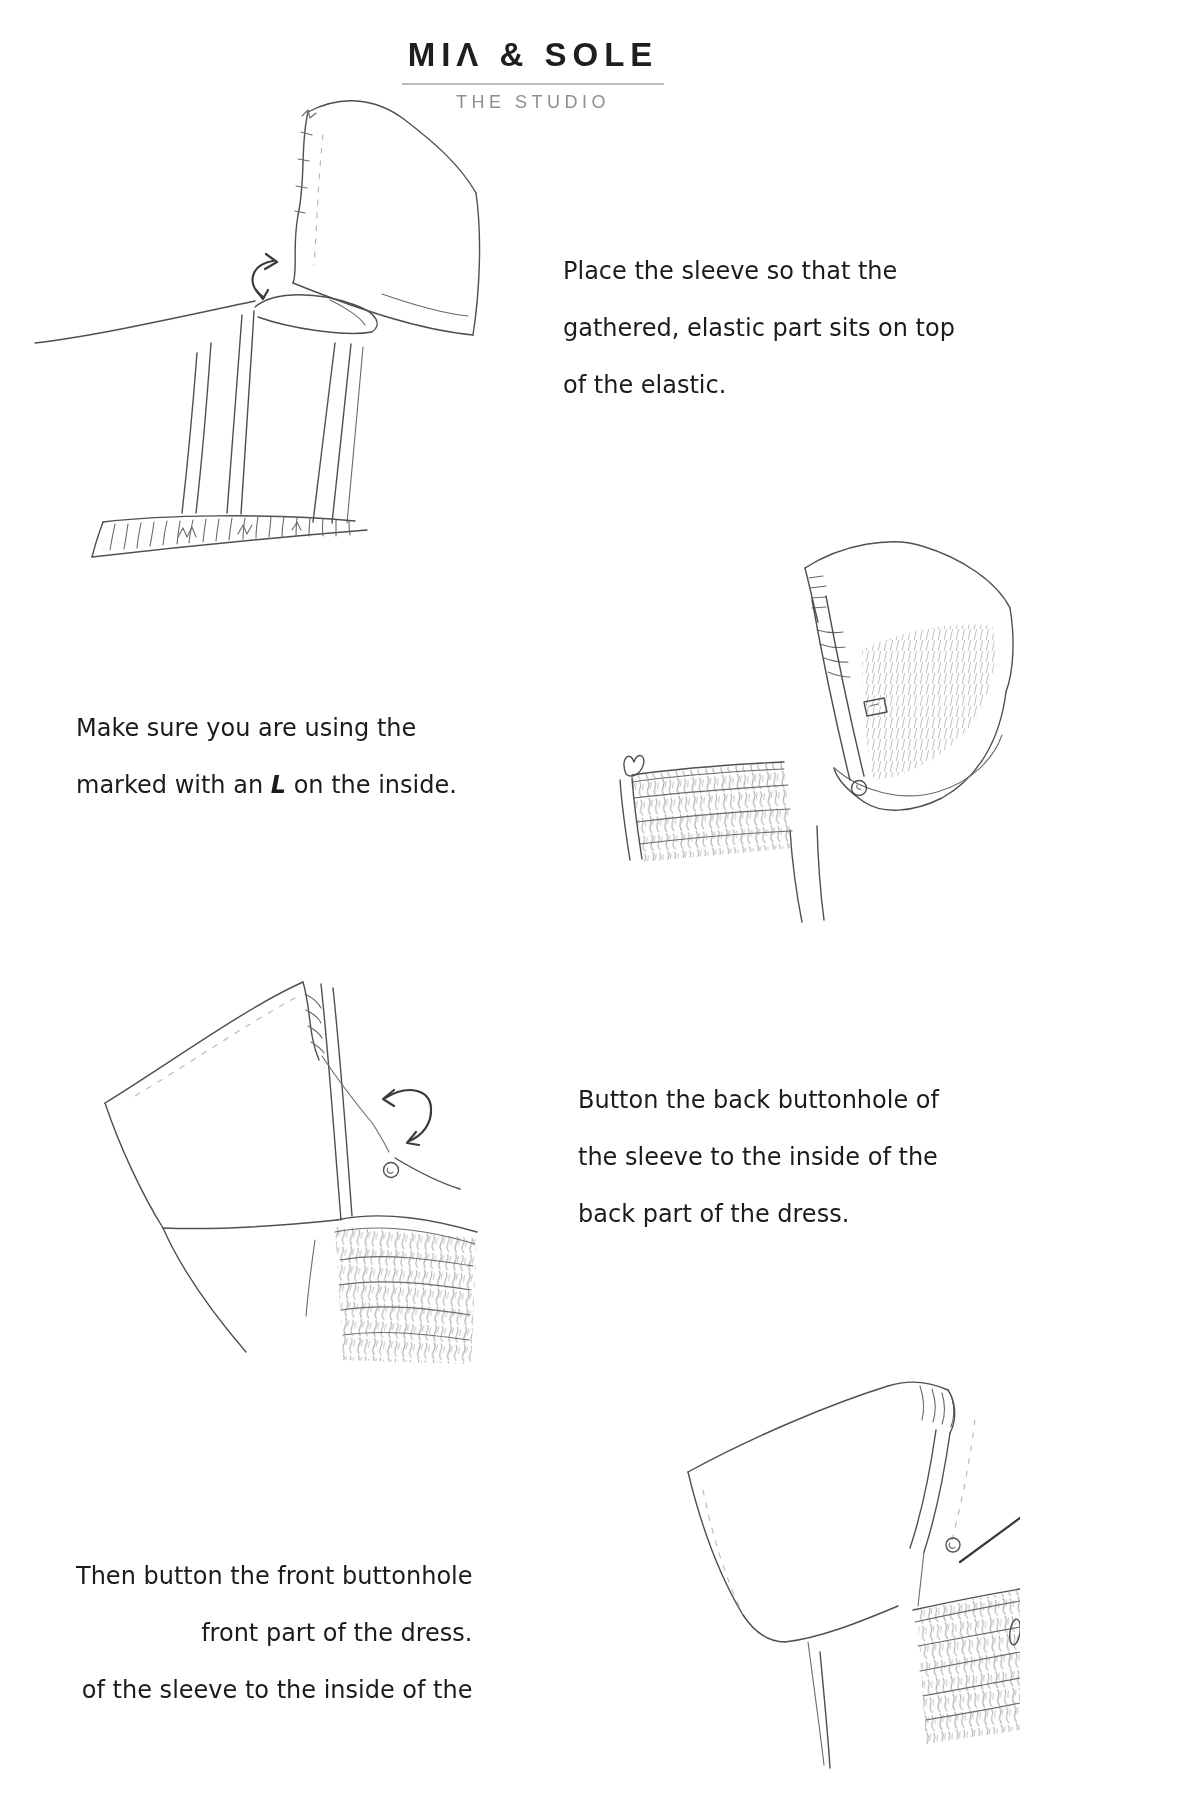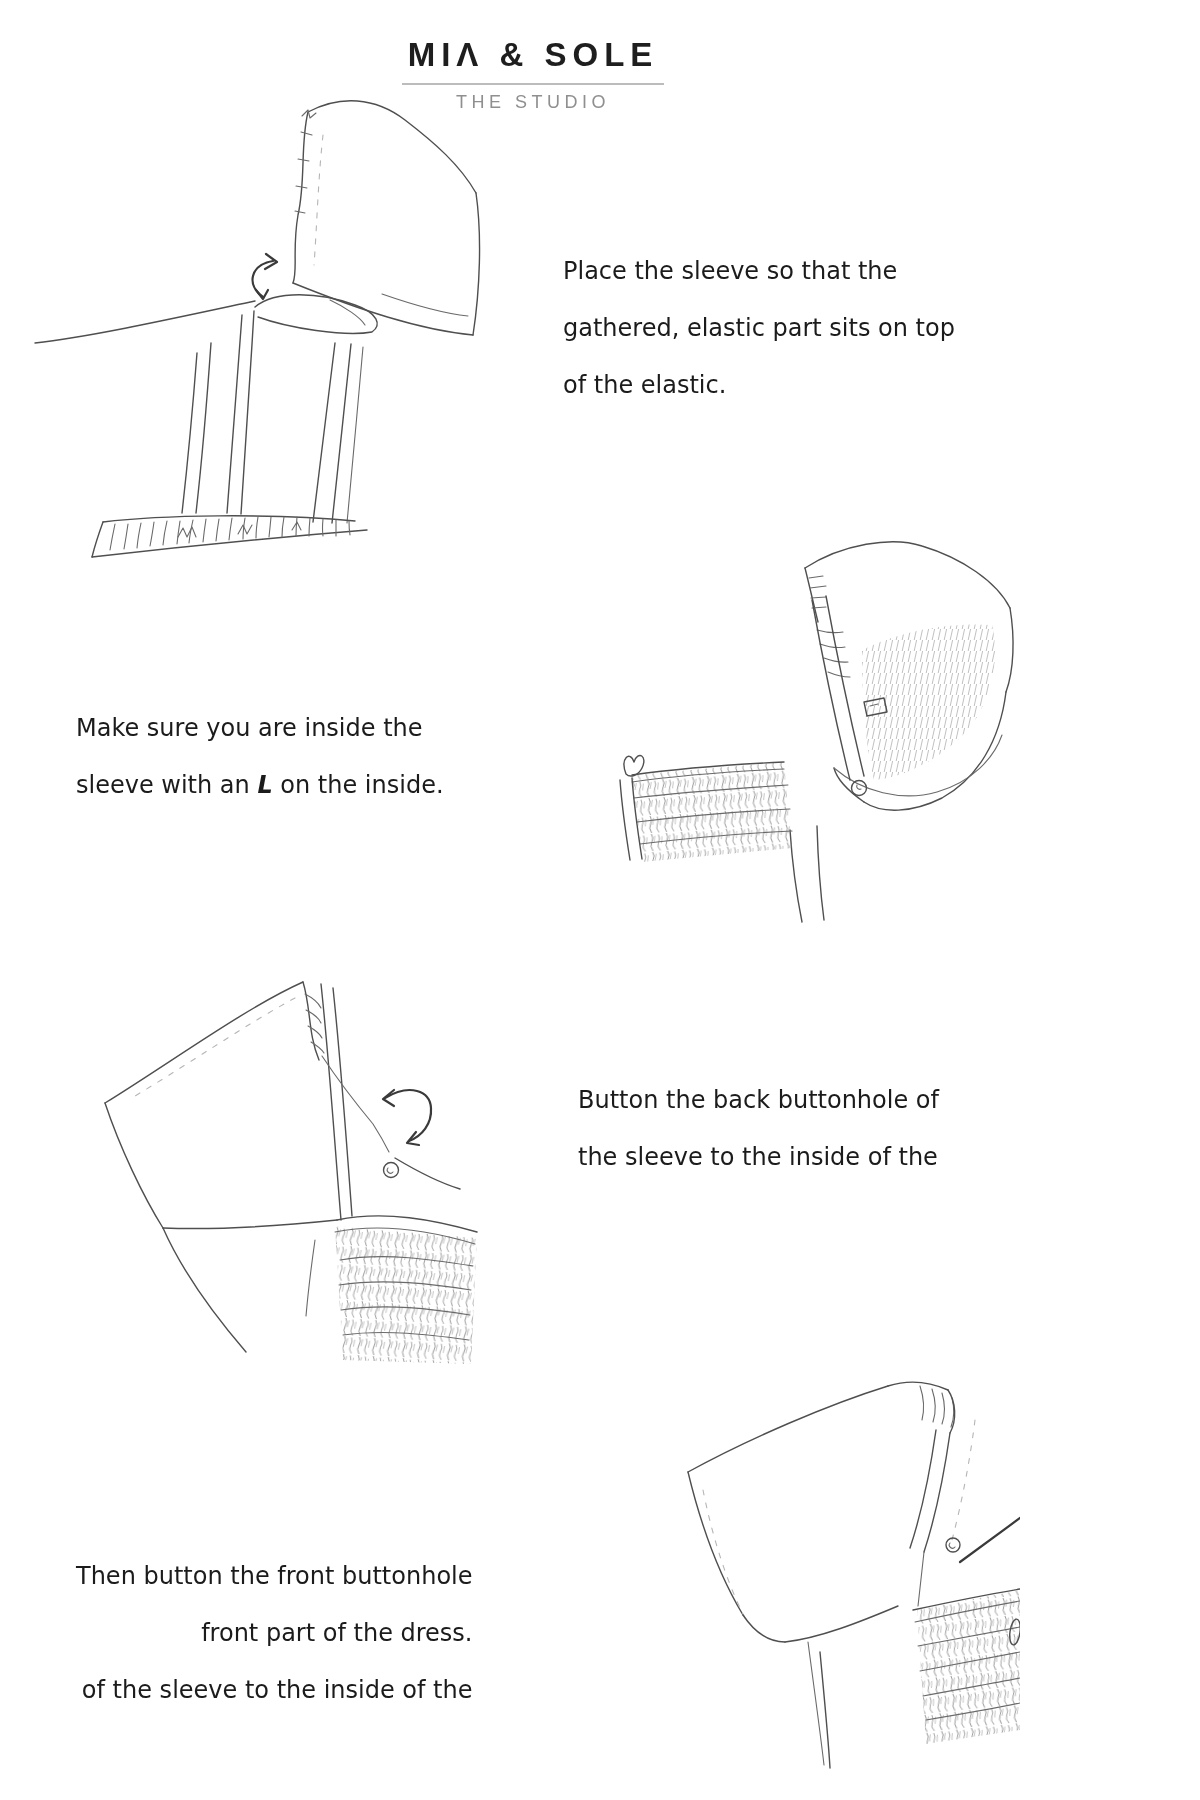--- a/index.html
+++ b/index.html
@@ -89,22 +89,22 @@
     </g>
   </svg>
 
   <div id="step-1" class="step">
     <div>Place the sleeve so that the</div>
     <div>gathered, elastic part sits on top</div>
     <div>of the elastic.</div>
   </div>
 
   <div id="step-2" class="step">
-    <div>Make sure you are inside the</div>
-    <div><span>sleeve with an </span><span class="em">L</span><span> on the inside.</span></div>
+    <div>Make sure you are using the</div>
+    <div><span>marked with an </span><span class="em">L</span><span> on the inside.</span></div>
   </div>
 
   <svg id="sketch-2" class="sketch" width="410" height="400" viewBox="0 0 410 400" role="img">
     <defs>
       <pattern id="smock2" width="15" height="18" patternUnits="userSpaceOnUse" patternTransform="rotate(-4)">
         <path d="M3,0 Q5.5,4 3,8 Q0.5,12 3.5,17" stroke="#8d8d8d" stroke-width="0.9" fill="none"></path>
         <path d="M10,1 Q12,5 9.5,9 Q7.5,13 11,17" stroke="#979797" stroke-width="0.85" fill="none"></path>
         <path d="M6.5,2 L5,9 M13.5,3 L12.5,10" stroke="#ababab" stroke-width="0.7" fill="none"></path>
       </pattern>
       <pattern id="hatch2" width="6" height="11" patternUnits="userSpaceOnUse">
@@ -190,20 +190,21 @@
       <path class="ink" d="M262,372 C310,362 360,372 402,384"></path>
       <path class="ink2" d="M260,384 C310,374 360,384 400,396"></path>
       <path class="ink2" d="M265,412 C310,404 360,412 398,418 M264,437 C310,430 358,436 396,442
         M266,462 C312,455 358,461 395,467 M268,487 C312,481 356,487 394,492"></path>
     </g>
   </svg>
 
   <div id="step-3" class="step">
     <div>Button the back buttonhole of</div>
     <div>the sleeve to the inside of the</div>
+    <div>back part of the dress.</div>
   </div>
 
   <div id="step-4" class="step">
     <div>Then button the front buttonhole</div>
     <div>front part of the dress.</div>
     <div>of the sleeve to the inside of the</div>
   </div>
 
   <svg id="sketch-4" class="sketch" width="440" height="590" viewBox="0 0 440 590" role="img">
     <defs>

